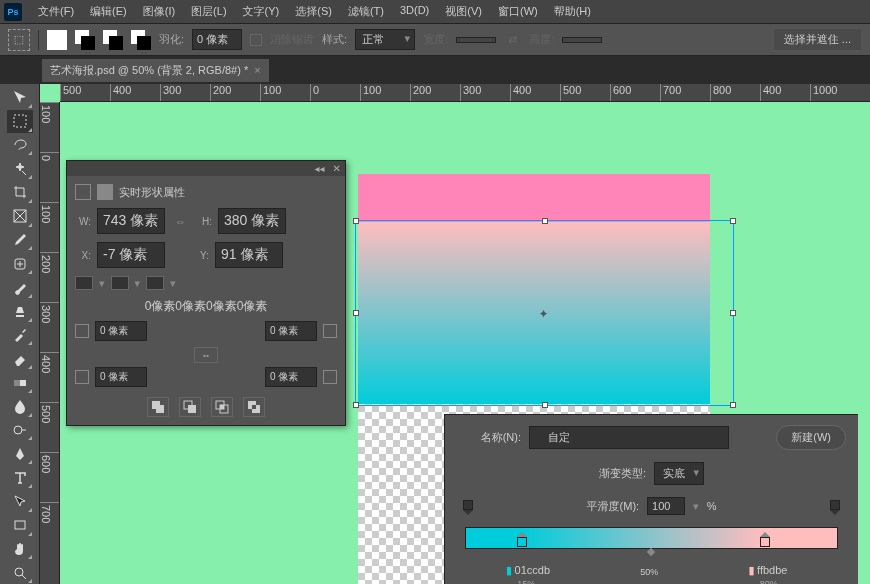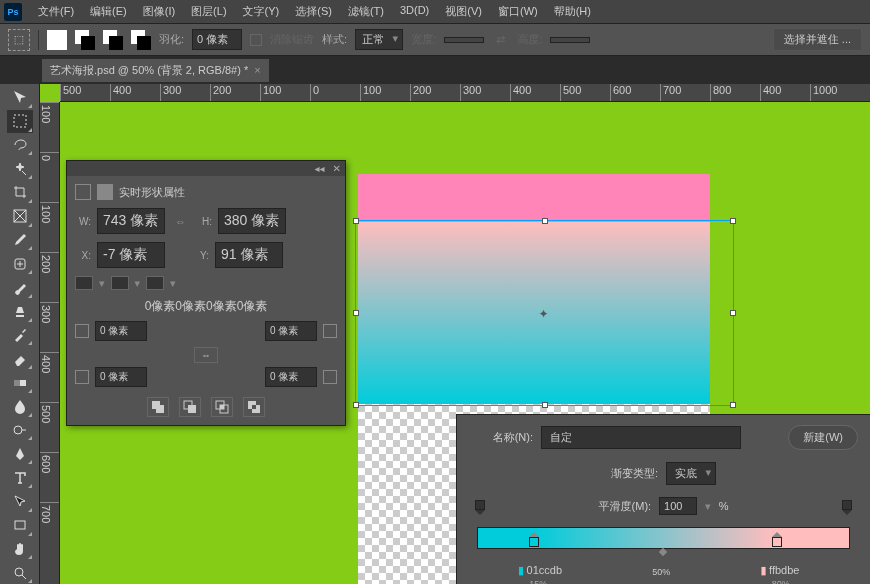--- a/index.html
+++ b/index.html
@@ -10,34 +10,34 @@
 .optbar{background:#535353;height:32px;display:flex;align-items:center;padding:0 8px;gap:8px;border-bottom:1px solid #222}
 .opt-icon{width:22px;height:22px;border:1px solid #666;display:flex;align-items:center;justify-content:center;cursor:pointer}
 .opt-icon.sel{border:1px dashed #999}
 .opt-swatch{width:20px;height:20px;background:#fff;cursor:pointer}
 .opt-sw2{width:20px;height:20px;position:relative;cursor:pointer}
 .opt-sw2::before{content:"";position:absolute;width:14px;height:14px;background:#fff;top:0;left:0}
 .opt-sw2::after{content:"";position:absolute;width:14px;height:14px;background:#000;bottom:0;right:0}
 .opt-text{color:#aaa}
 .opt-field{background:#333;border:1px solid #222;padding:2px 4px;width:50px}
 .opt-check{width:12px;height:12px;border:1px solid #666}
-.opt-sel{background:#333;border:1px solid #222;padding:2px 18px 2px 6px;position:relative}
+.opt-sel{background:#333;border:1px solid #222;padding:2px 30px 2px 6px;position:relative}
 .opt-sel::after{content:"▾";position:absolute;right:4px;color:#888}
 .opt-arrow{color:#666;padding:0 4px}
 .opt-btn{background:#4a4a4a;border:1px solid #555;padding:3px 10px;cursor:pointer}
 .tabbar{background:#2b2b2b;height:28px;display:flex;align-items:center;padding-left:42px}
 .doc-tab{background:#535353;padding:4px 8px;font-size:10px;display:flex;align-items:center;gap:6px}
 .tab-x{color:#999;cursor:pointer}
 .workarea{position:absolute;top:84px;left:0;right:0;bottom:0;display:flex}
 .toolbar{width:40px;background:#535353;border-right:1px solid #222;display:flex;flex-direction:column;align-items:center;padding-top:2px;gap:1px}
 .tool{width:26px;height:24px;display:flex;align-items:center;justify-content:center;cursor:pointer;position:relative;color:#ddd}
 .tool.active{background:#333}
 .tool-corner{position:absolute;bottom:1px;right:1px;width:0;height:0;border-right:4px solid #aaa;border-top:4px solid transparent}
 .tool svg{width:16px;height:16px}
-.canvas-wrap{flex:1;position:relative;background:#84cc16;overflow:hidden}
+.canvas-wrap{flex:1;position:relative;background:#86efac;overflow:hidden}
 .ruler-h{position:absolute;top:0;left:20px;right:0;height:18px;background:#474747;border-bottom:1px solid #222;display:flex;overflow:hidden;font-size:8px;color:#aaa}
 .ruler-h span{border-left:1px solid #888;padding-left:2px;width:50px;display:inline-block;flex-shrink:0}
 .ruler-v{position:absolute;top:18px;left:0;width:20px;bottom:0;background:#474747;border-right:1px solid #222;font-size:8px;color:#aaa;display:flex;flex-direction:column;overflow:hidden}
 .ruler-v span{border-top:1px solid #888;padding-top:2px;height:50px;writing-mode:vertical-lr}
 .artboard{position:absolute;top:90px;left:318px;width:352px;height:410px;background-image:linear-gradient(45deg,#ccc 25%,transparent 25%),linear-gradient(-45deg,#ccc 25%,transparent 25%),linear-gradient(45deg,transparent 75%,#ccc 75%),linear-gradient(-45deg,transparent 75%,#ccc 75%);background-size:14px 14px;background-position:0 0,0 7px,7px -7px,-7px 0;background-color:#fff}
 .pink-rect{position:absolute;top:0;left:0;right:0;height:48px;background:#ff85b9}
 .grad-rect{position:absolute;top:48px;left:0;right:0;height:182px;background:linear-gradient(to bottom,#ffbdbe 0%,#01ccdb 100%)}
 .sel-handles{position:absolute;top:46px;left:-3px;right:-24px;height:186px;border:1px solid #00a0ff}
 .handle{position:absolute;width:6px;height:6px;background:#fff;border:1px solid #555}
 .h-tl{top:-3px;left:-3px}.h-tr{top:-3px;right:-3px}.h-bl{bottom:-3px;left:-3px}.h-br{bottom:-3px;right:-3px}
@@ -65,24 +65,24 @@
 .line-style{width:30px;height:14px;border:1px solid #666;display:flex;align-items:center;justify-content:center}
 .line-style::before{content:"";width:20px;height:1px;background:#ccc}
 .corner-txt{text-align:center;font-size:12px;color:#ccc;margin:6px 0}
 .corner-grid{display:flex;align-items:center;gap:6px;margin-bottom:6px}
 .corner-box{width:14px;height:14px;border:1px solid #888}
 .corner-field{background:#333;border:1px solid #222;padding:2px 4px;width:52px;font-size:10px}
 .link-box{margin:4px auto;width:24px;height:16px;border:1px solid #666;display:flex;align-items:center;justify-content:center;font-size:9px;cursor:pointer}
 .align-row{display:flex;justify-content:center;gap:10px;margin-top:10px}
 .align-btn{width:22px;height:20px;border:1px solid #666;display:flex;align-items:center;justify-content:center;cursor:pointer}
 .align-btn svg{width:14px;height:14px}
-.grad-dialog{position:absolute;bottom:0;right:0;width:414px;height:170px;background:#535353;border:1px solid #222;border-right:none;border-bottom:none;padding:10px 12px}
+.grad-dialog{position:absolute;bottom:0;right:12px;width:414px;height:170px;background:#535353;border:1px solid #222;border-right:none;border-bottom:none;padding:10px 12px}
 .dlg-row{display:flex;align-items:center;gap:8px;margin-bottom:12px}
 .dlg-lbl{color:#ccc;min-width:64px;text-align:right}
-.dlg-field{background:#333;border:1px solid #222;padding:3px 8px;width:200px}
+.dlg-field{background:#333;border:1px solid #222;padding:3px 18px;width:200px}
 .dlg-sel{background:#333;border:1px solid #222;padding:3px 18px 3px 8px;position:relative}
 .dlg-sel::after{content:"▾";position:absolute;right:4px;color:#888}
 .dlg-num{background:#333;border:1px solid #222;padding:2px 4px;width:38px}
 .dlg-btn{background:#4a4a4a;border:1px solid #666;border-radius:14px;padding:4px 14px;cursor:pointer;margin-left:auto}
 .grad-bar-wrap{position:relative;margin:0 8px}
 .grad-bar{height:22px;background:linear-gradient(to right,#01ccdb 0%,#01ccdb 15%,#ffbdbe 80%,#ffbdbe 100%);border:1px solid #222}
 .stop{position:absolute;bottom:-12px;width:10px;height:14px;cursor:pointer}
 .stop-body{width:10px;height:10px;border:1px solid #222}
 .stop-tri{width:0;height:0;border-left:5px solid transparent;border-right:5px solid transparent;border-bottom:5px solid #888;margin-top:-15px}
 .stop-top{position:absolute;top:-12px;width:10px;height:14px;cursor:pointer}

